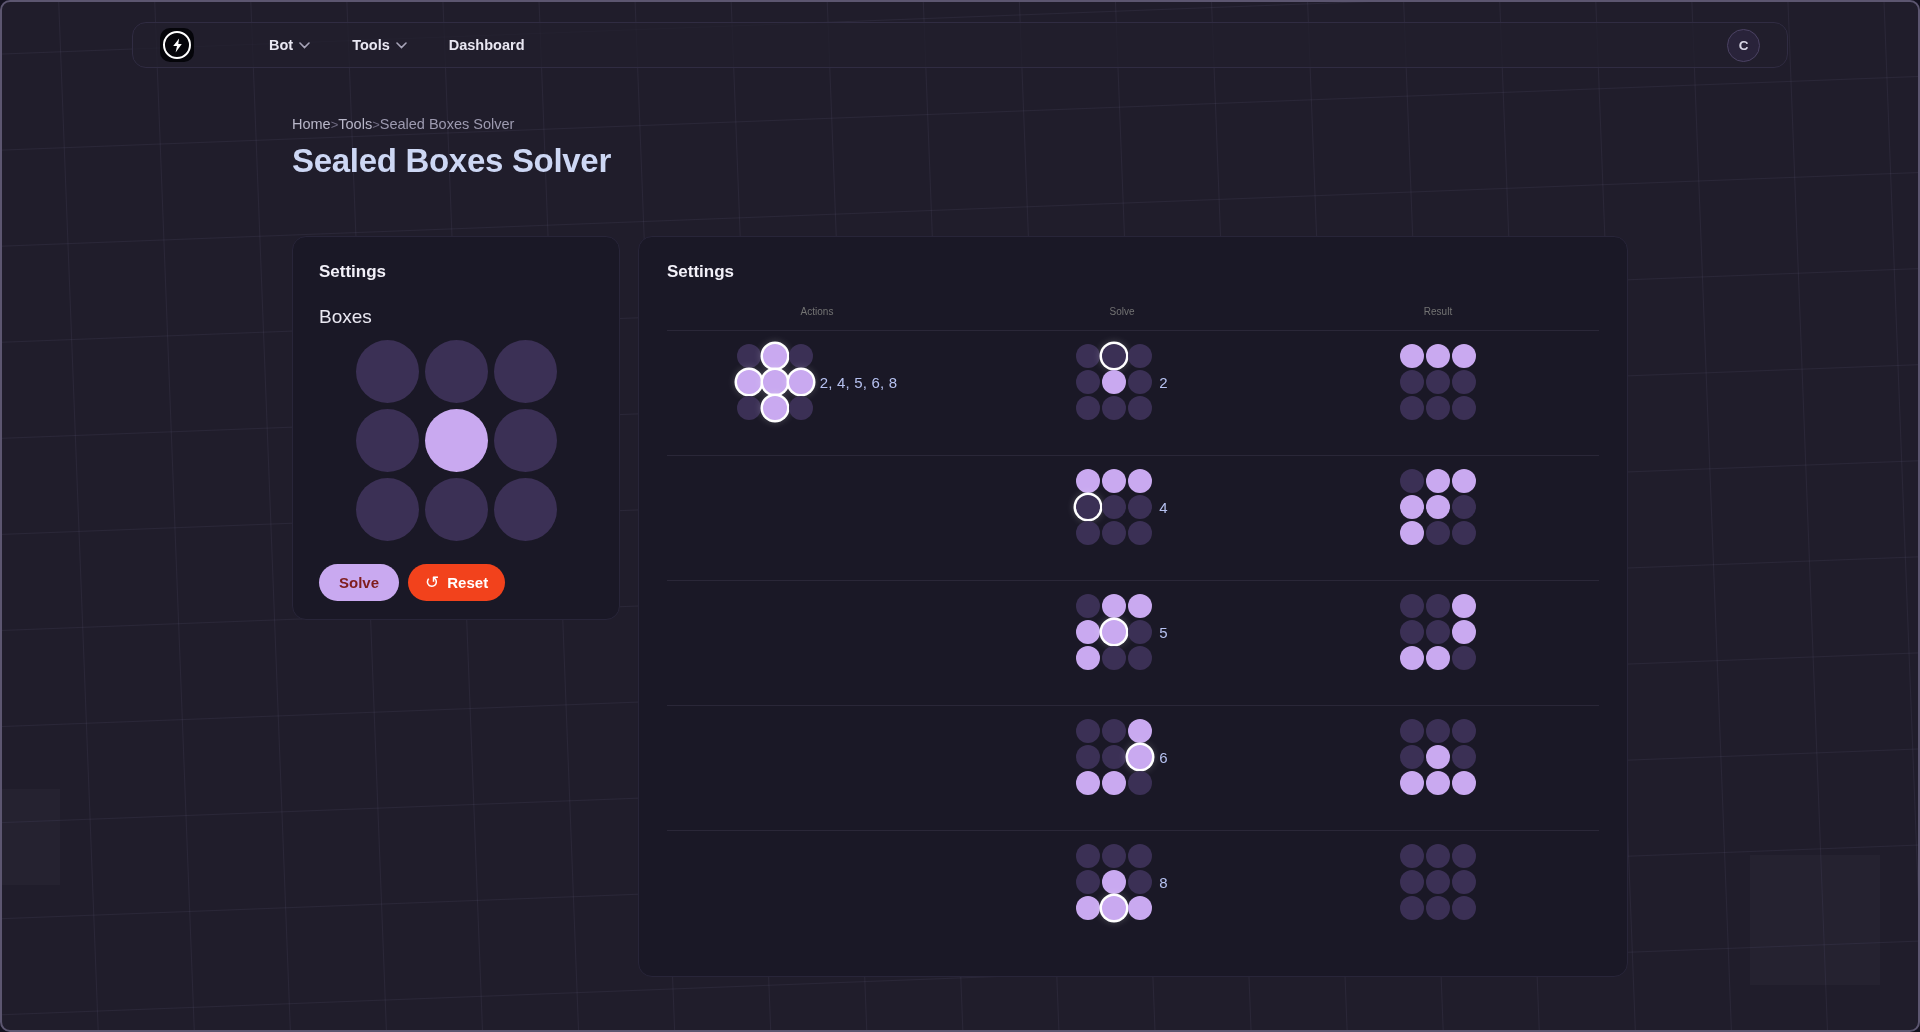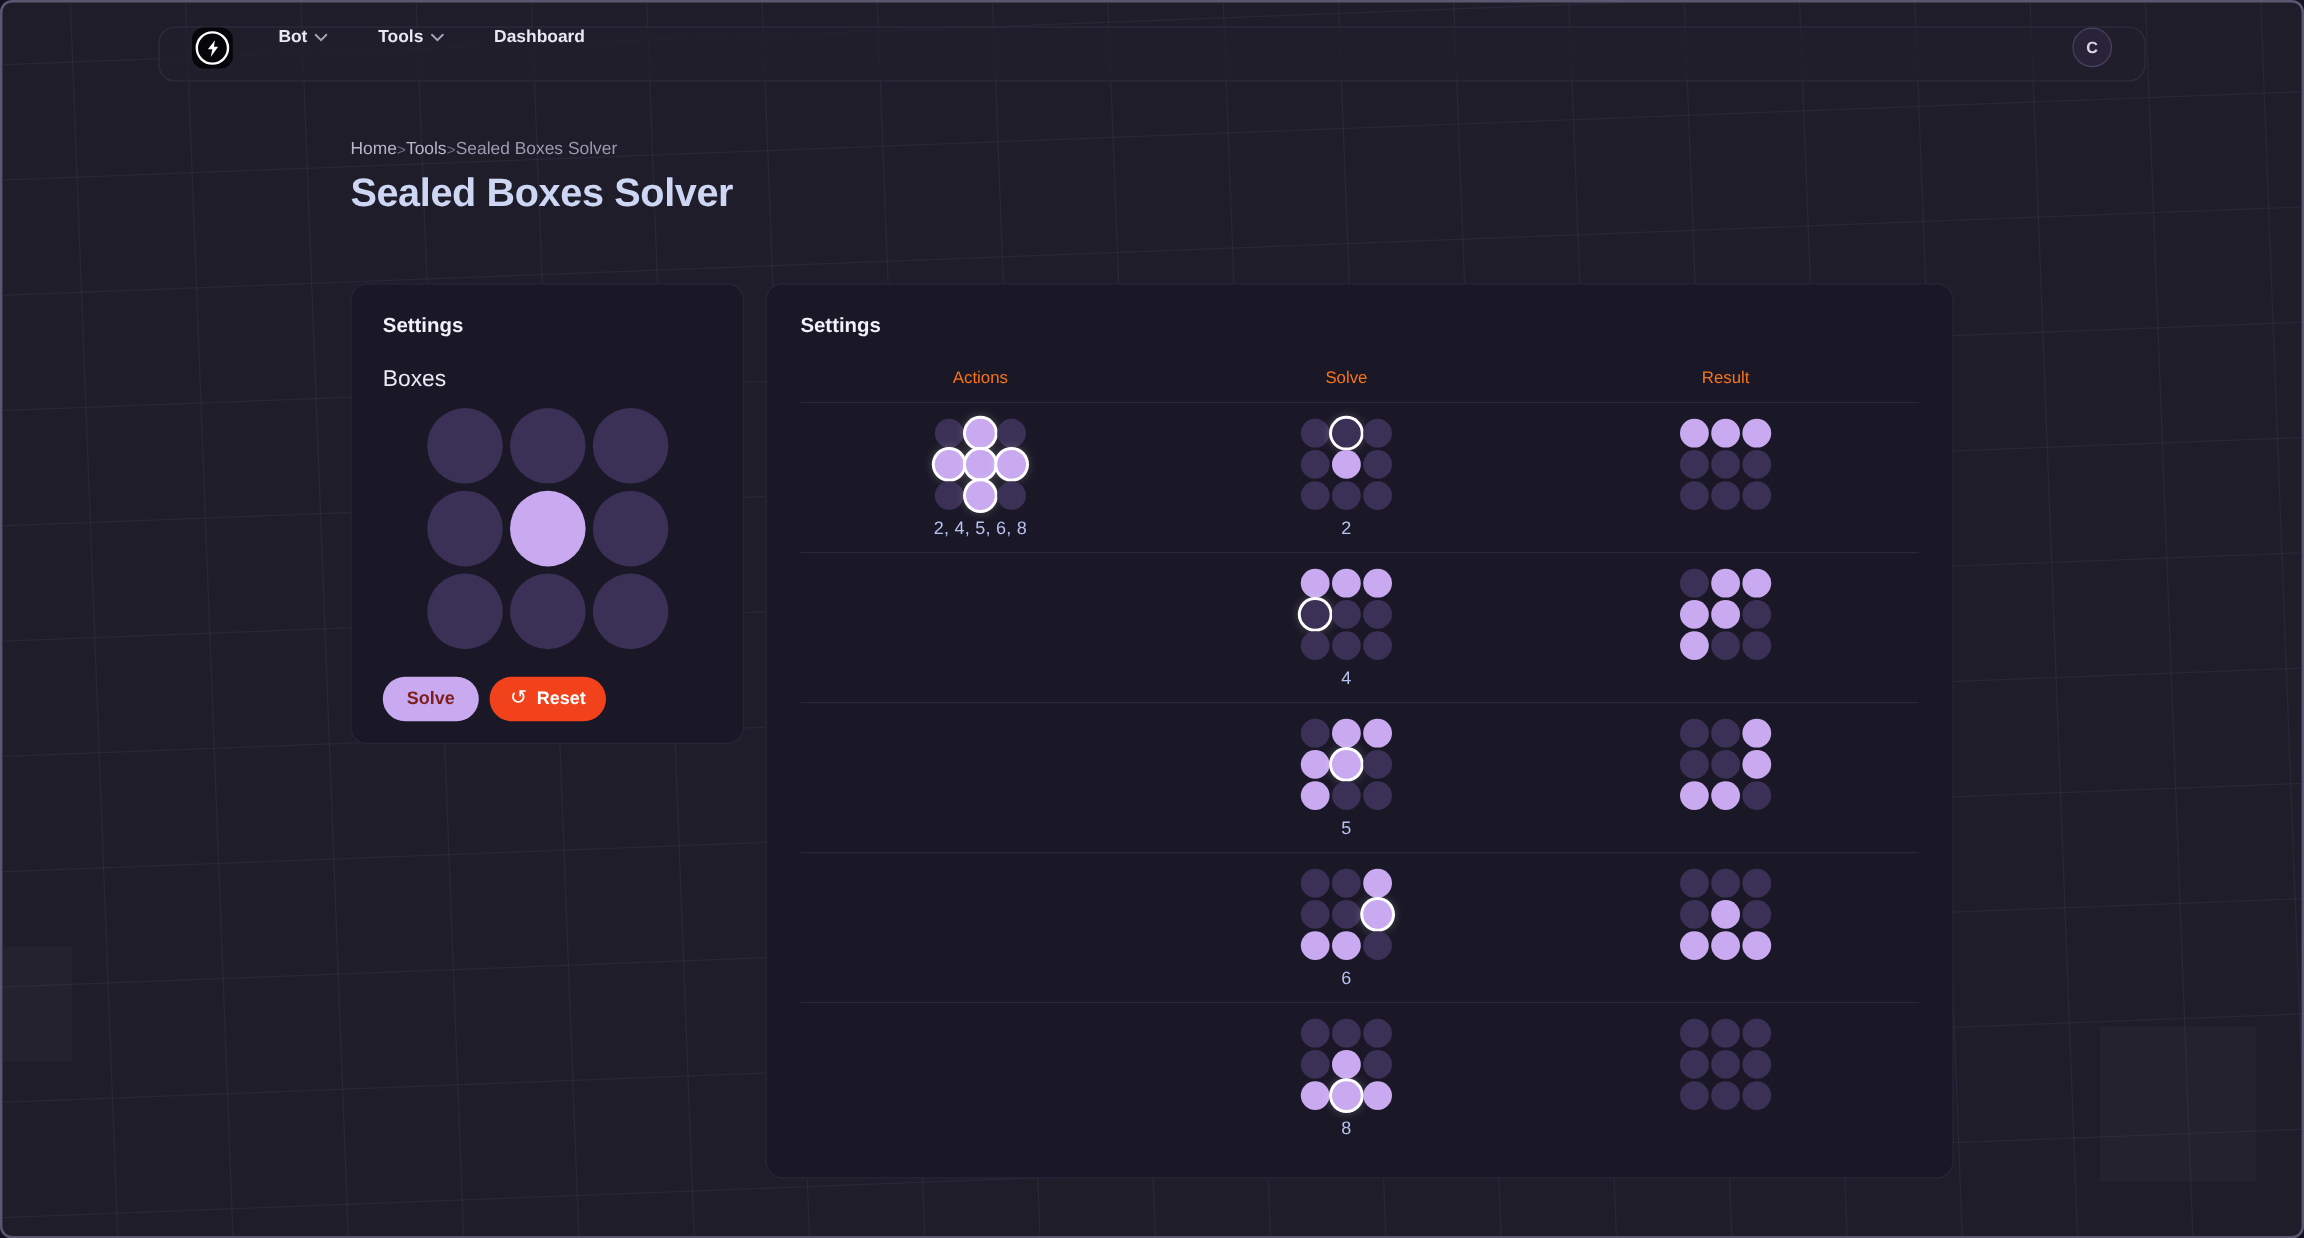--- a/index.html
+++ b/index.html
@@ -30,22 +30,23 @@
   .shade-a{right:38px;bottom:45px;width:130px;height:130px;}
   .shade-b{left:0;bottom:145px;width:58px;height:96px;}
 
   
   .navbar{
     position:relative;
     width:1656px;height:46px;margin:20px auto 0;
     box-sizing:border-box;
     border:1px solid #302c42;border-radius:14px;
     background:rgba(33,30,45,0.72);
-    display:flex;align-items:flex-start;
+    display:flex;align-items:center;
     padding:0 27px;
+    gap:37px;
   }
   .logo{
     width:34px;height:34px;border-radius:10px;background:#05050a;
     display:flex;align-items:center;justify-content:center;cursor:pointer;
   }
   .logo-circle{
     width:28px;height:28px;border-radius:50%;
     background:#05050a;border:2.4px solid #ffffff;
     box-sizing:border-box;
     display:flex;align-items:center;justify-content:center;
@@ -100,29 +101,29 @@
   .btn-reset{background:var(--danger,#f2421c);color:#ffffff;padding:10px 17px;}
   .reset-icon{font-family:"DejaVu Sans",sans-serif;font-size:17px;line-height:0.9;font-weight:400;}
 
   
   .solution-card{flex:1;padding:25px 28px 20px;}
   .sol-table{margin-top:24px;}
   .sol-head{
     display:grid;grid-template-columns:300px 310px 1fr;
     padding-bottom:13px;border-bottom:1px solid #2a2738;
   }
-  .sol-head div{text-align:center;font-size:14px;color:#f97316;}
+  .sol-head div{text-align:center;font-size:10px;color:#737373;}
   .sol-row{
     display:grid;grid-template-columns:300px 310px 1fr;
     border-bottom:1px solid #2a2738;
     min-height:125px;box-sizing:border-box;padding:13px 0 9px;
   }
   .sol-row:last-child{border-bottom:none;}
   .sol-cell{display:flex;justify-content:center;align-items:flex-start;}
-  .cellgrid-wrap{display:flex;flex-direction:column;align-items:center;gap:7px;}
+  .cellgrid-wrap{display:flex;flex-direction:row;align-items:center;gap:7px;}
   .cellgrid{display:grid;grid-template-columns:repeat(3,24px);grid-auto-rows:24px;gap:2px;}
   .cell{width:24px;height:24px;border-radius:50%;background:var(--box-off,#3b3055);box-sizing:border-box;}
   .cell.on{background:var(--accent,#c9a9f0);}
   .cell.ring{box-shadow:0 0 0 2.5px var(--ring,#ffffff), 0 0 9px 1px rgba(255,255,255,0.3);}
   .grid-label{font-size:15px;color:#b6c1f0;letter-spacing:0.2px;}
 </style>
 </head>
 <body>
 
 <div class="frame">

